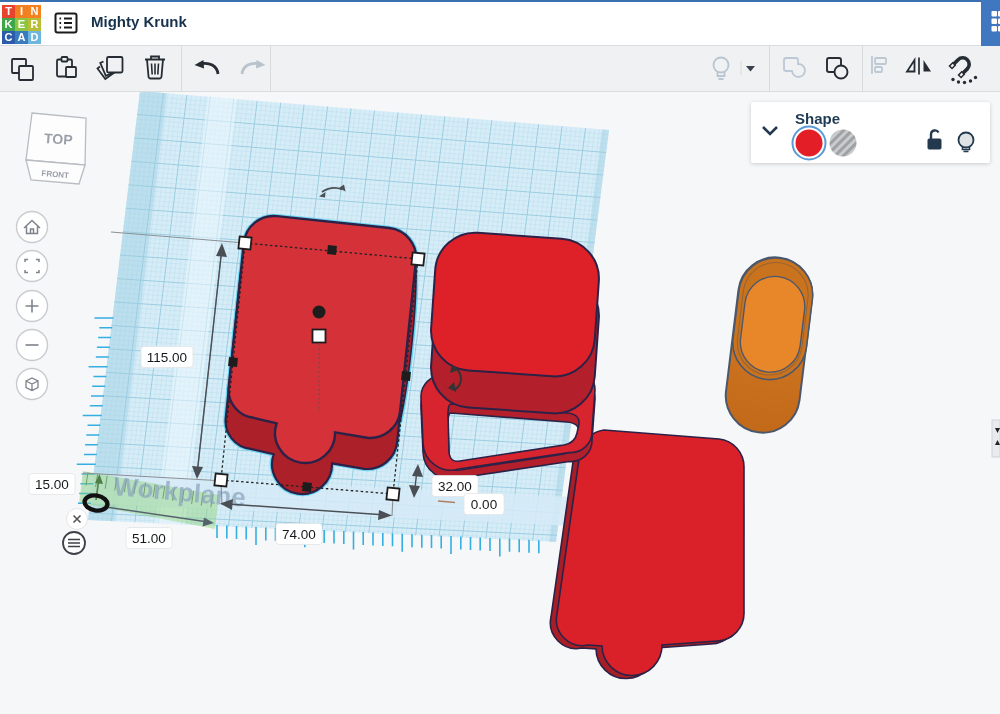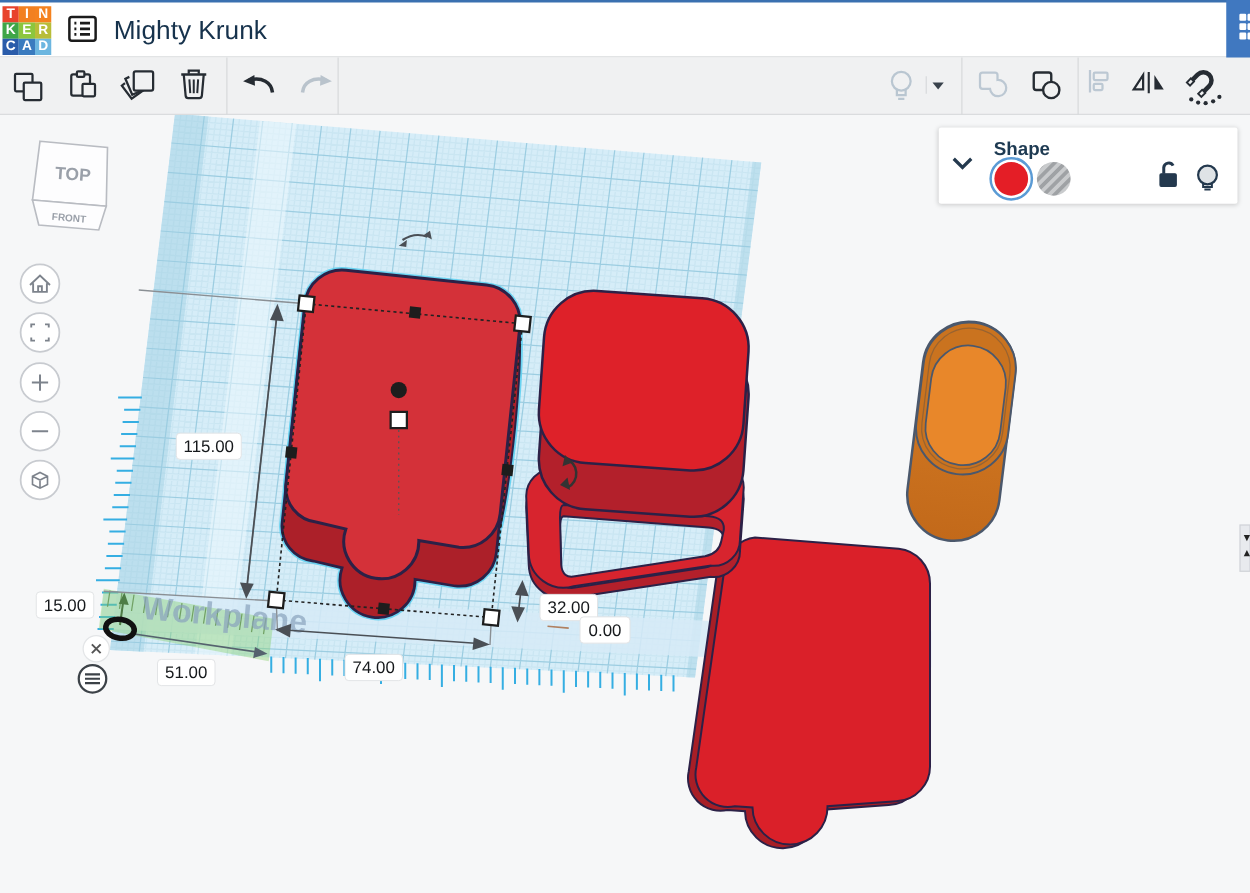--- a/index.html
+++ b/index.html
@@ -1,20 +1,20 @@
 <!DOCTYPE html>
 <html><head><meta charset="utf-8"><style>
 *{margin:0;padding:0;box-sizing:border-box}
 body{width:1000px;height:714px;font-family:"Liberation Sans",sans-serif;overflow:hidden;position:relative;background:#f6f7f8}
 #canvas{position:absolute;left:0;top:0;z-index:0}
 #topstrip{position:absolute;left:0;top:0;width:1000px;height:2px;background:#3a70b0;z-index:12}
 #header{position:absolute;left:0;top:0;width:1000px;height:46px;background:#fff;border-bottom:1px solid #d9dbdd;z-index:11}
 #logo{position:absolute;left:2px;top:5px;z-index:13;width:39px;height:39px;display:grid;grid-template-columns:13px 13px 13px;grid-template-rows:13px 13px 13px}
 #logo div{color:#fff;font-size:11px;font-weight:bold;text-align:center;line-height:13px}
-#ttl{position:absolute;left:91px;top:13px;z-index:13;font-size:21px;font-weight:normal;color:#16324c}
+#ttl{position:absolute;left:91px;top:13px;z-index:13;font-size:15px;font-weight:bold;color:#16324c}
 #appbtn{position:absolute;right:0;top:0;width:19px;height:46px;background:#4078c0;z-index:13}
 #toolbar{position:absolute;left:0;top:46px;width:1000px;height:46px;background:#f0f1f2;border-bottom:1px solid #dadcde;z-index:11}
 .sep{position:absolute;top:46px;width:1px;height:46px;background:#d8dadc;z-index:12}
 #shapepanel{position:absolute;left:751px;top:102px;width:239px;height:61px;background:#fff;border-radius:2px;box-shadow:0 1px 4px rgba(0,0,0,0.18);z-index:5}
 </style></head><body>
 <svg id="canvas" width="1000" height="714" viewBox="0 0 1000 714" xmlns="http://www.w3.org/2000/svg">
 <rect x="0" y="0" width="1000" height="714" fill="#f6f7f8"></rect>
 <path d="M140,91 L609,130 L556,542 L88,520 Z" fill="#d6edf8"></path>
 <path d="M140,91 L166.9,93.2 L114.9,521.3 L88,520 Z" fill="#bcdfee"></path>
 <path d="M602.0,129.4 L609,130 L556,542 L549.0,541.7 Z" fill="#bee0ee"></path>

